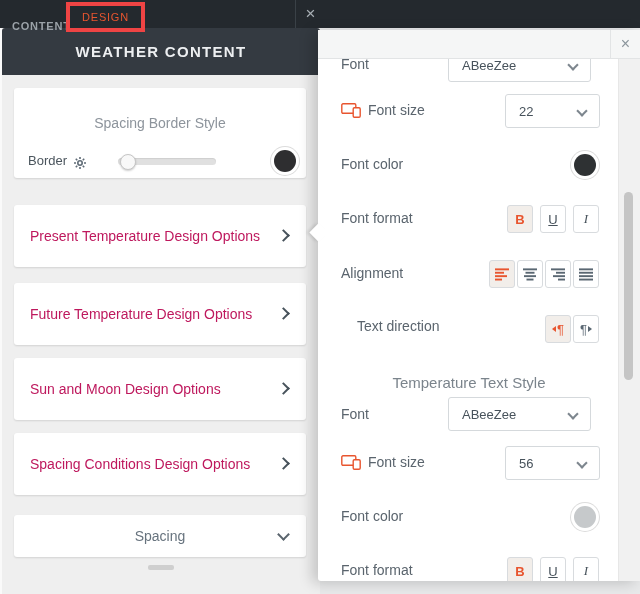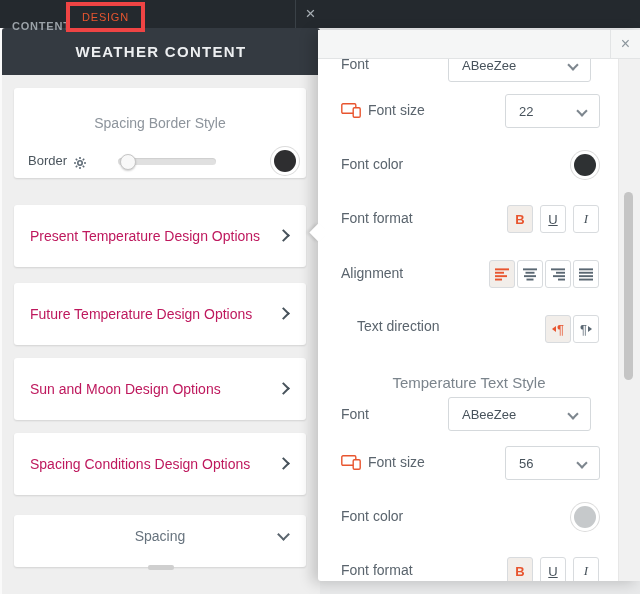--- a/index.html
+++ b/index.html
@@ -39,21 +39,21 @@
   .px-input{position:absolute;left:208px;top:0;width:45px;height:27px;border:1px solid #d9d9d9;
     border-radius:3px;text-align:center;font-size:12px;color:#3b4248;background:#fff;
     font-family:"Liberation Sans",sans-serif;}
   .swatch{width:22px;height:22px;border-radius:50%;
     box-shadow:0 0 0 3px #fff,0 0 0 4px #dcdcdc;cursor:pointer;}
   .swatch-dark{position:absolute;left:260px;top:4px;background:#2e2e30;}
   .opt-card{height:62px;cursor:pointer;}
   .opt-label{position:absolute;left:16px;top:0;line-height:62px;font-size:14px;color:#be185d;}
   .chev-r{position:absolute;right:18px;top:26px;width:7px;height:7px;
     border-top:2px solid #47525b;border-right:2px solid #47525b;transform:rotate(45deg);}
-  .card-spacing{top:487px;height:52px;cursor:pointer;}
+  .card-spacing{top:487px;height:42px;cursor:pointer;}
   .spacing-label{position:absolute;width:100%;text-align:center;line-height:42px;font-size:14px;color:#67737e;}
   .chev-d{position:absolute;right:18px;top:15px;width:7px;height:7px;
     border-top:2px solid #5a646d;border-right:2px solid #5a646d;transform:rotate(135deg);}
   .drag-handle{position:absolute;left:146px;top:537px;width:26px;height:5px;border-radius:2px;background:#cfcfcf;cursor:grab;}
   
   .right-panel{position:absolute;left:318px;top:30px;width:322px;height:551px;background:#fff;
     z-index:10;box-shadow:-6px 2px 14px rgba(0,0,0,.18);border-radius:0 0 0 3px;overflow:hidden;}
   .connector{position:absolute;left:312px;top:226px;width:13px;height:13px;background:#fff;
     transform:rotate(45deg);z-index:11;box-shadow:-2px 2px 3px rgba(0,0,0,.10);}
   .rp-header{position:absolute;left:0;top:0;width:322px;height:28px;background:#f5f6f6;

